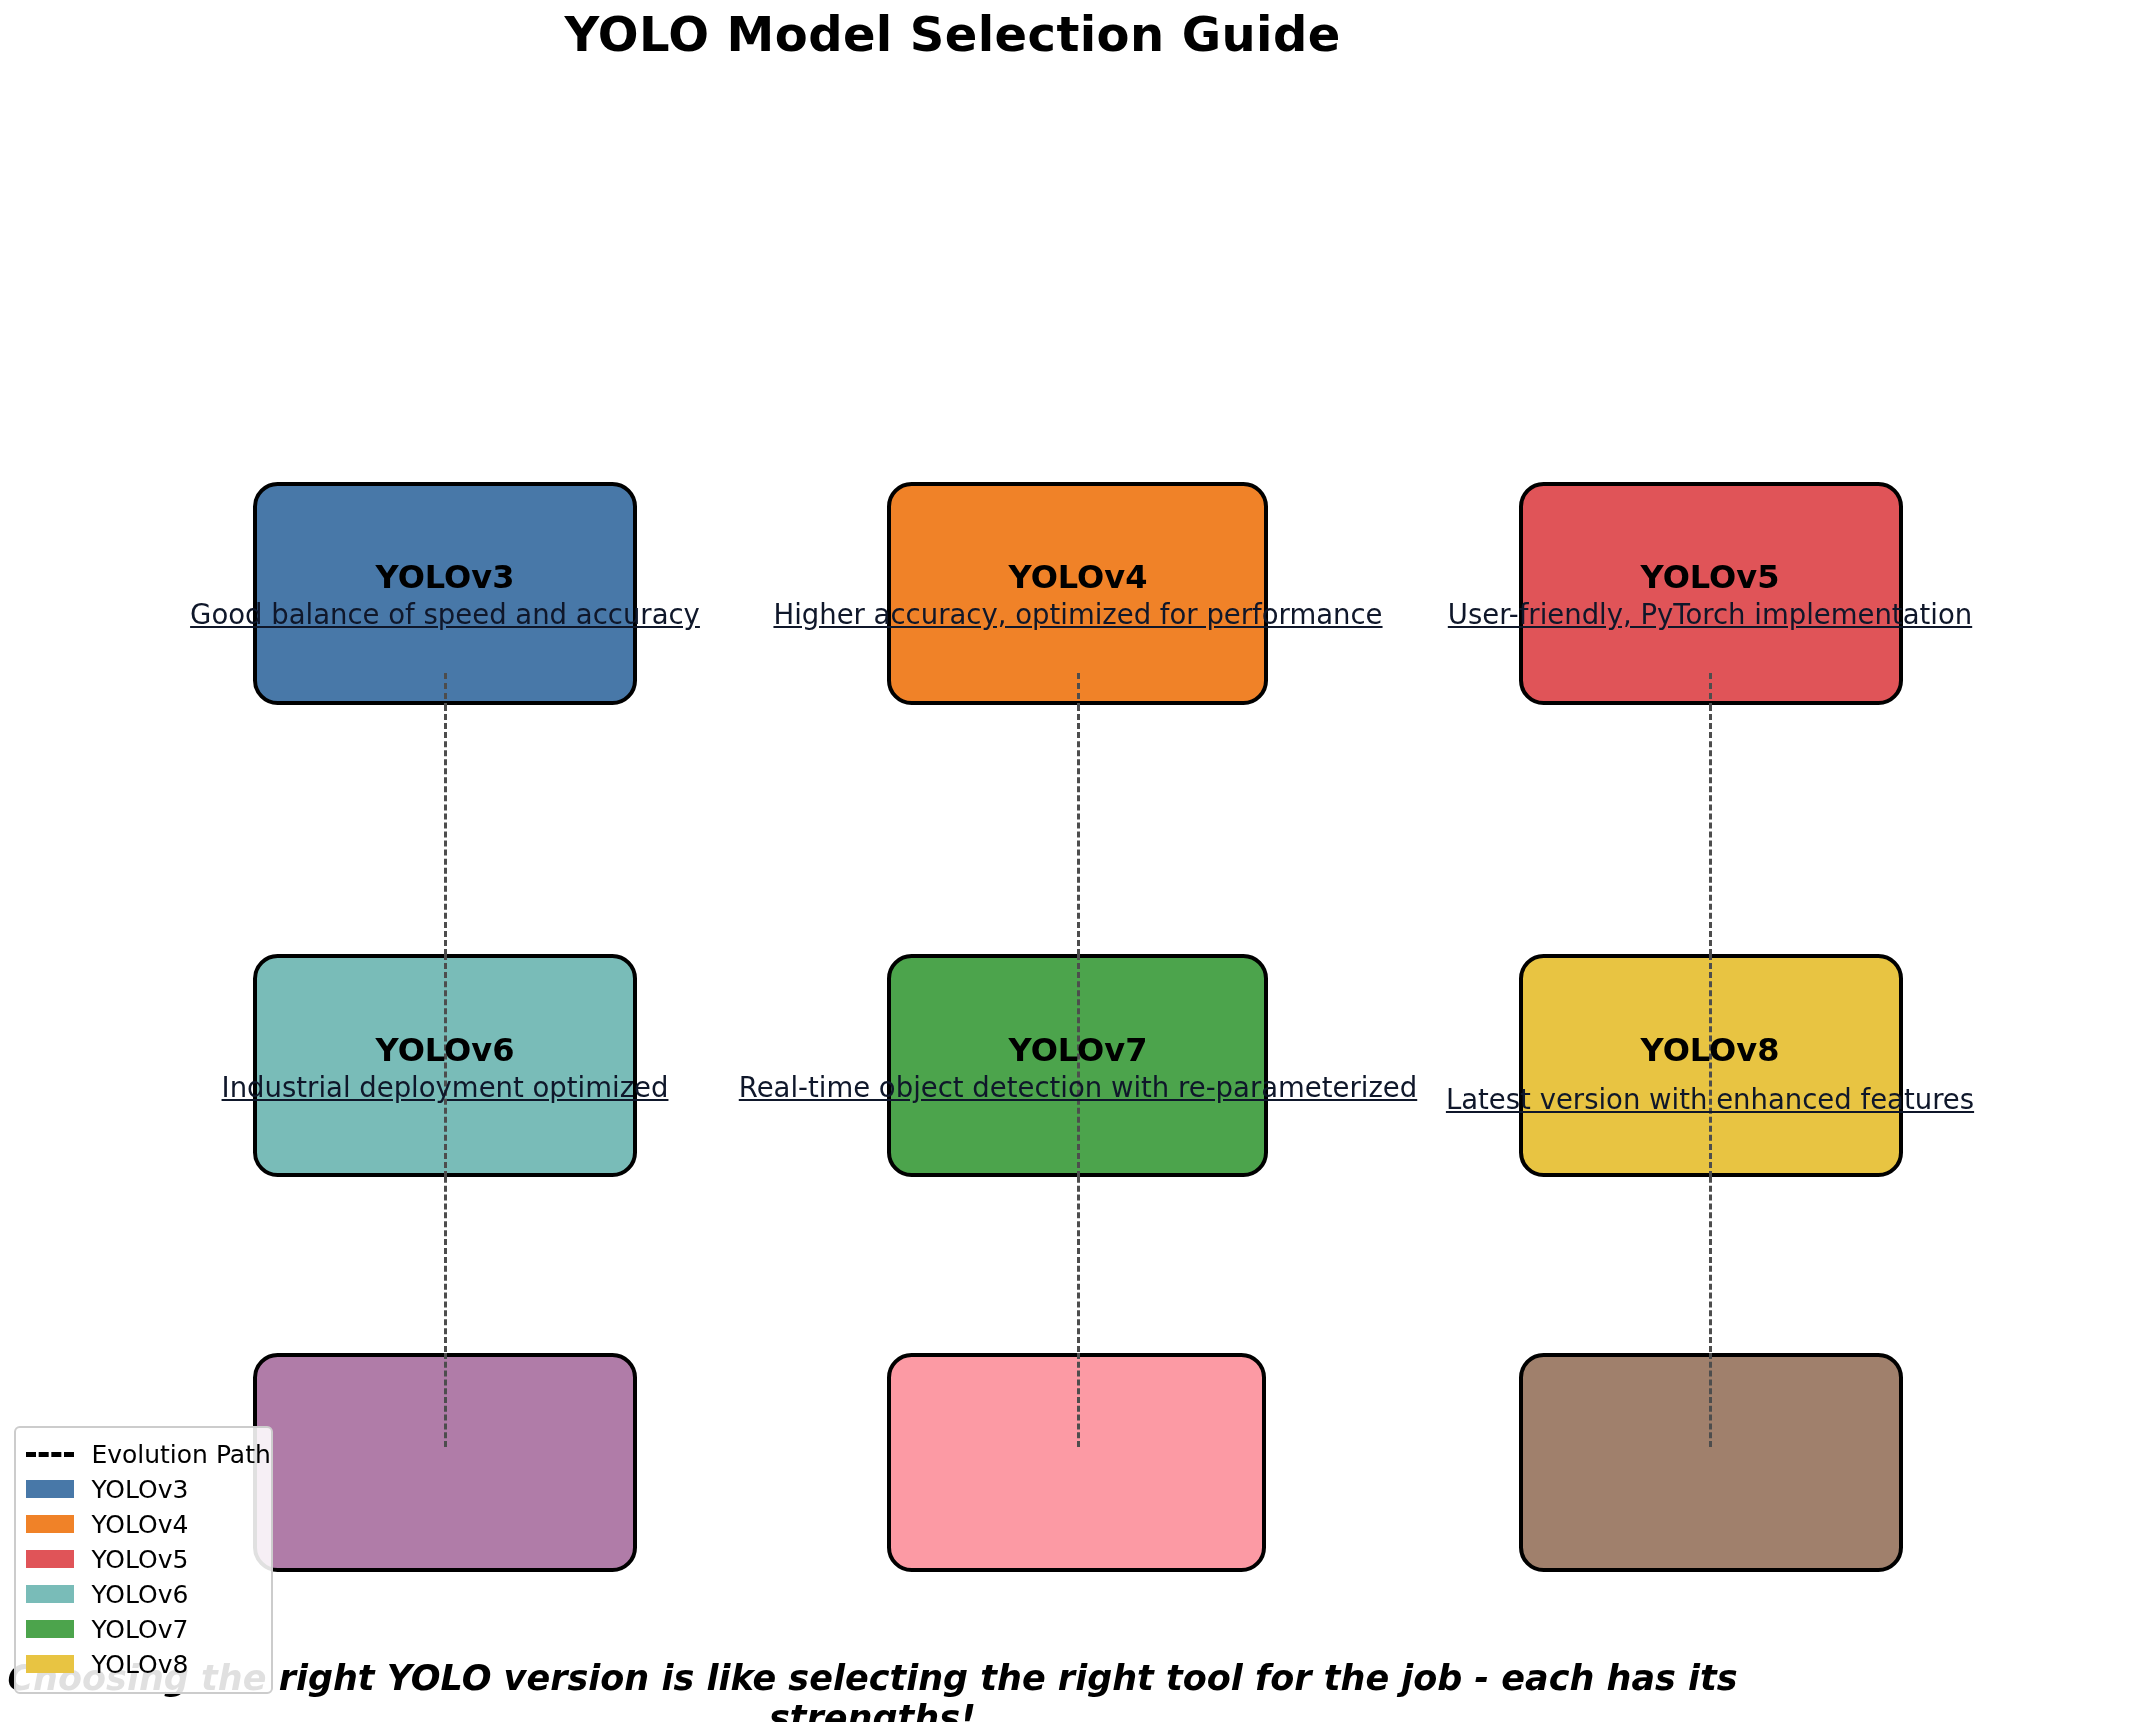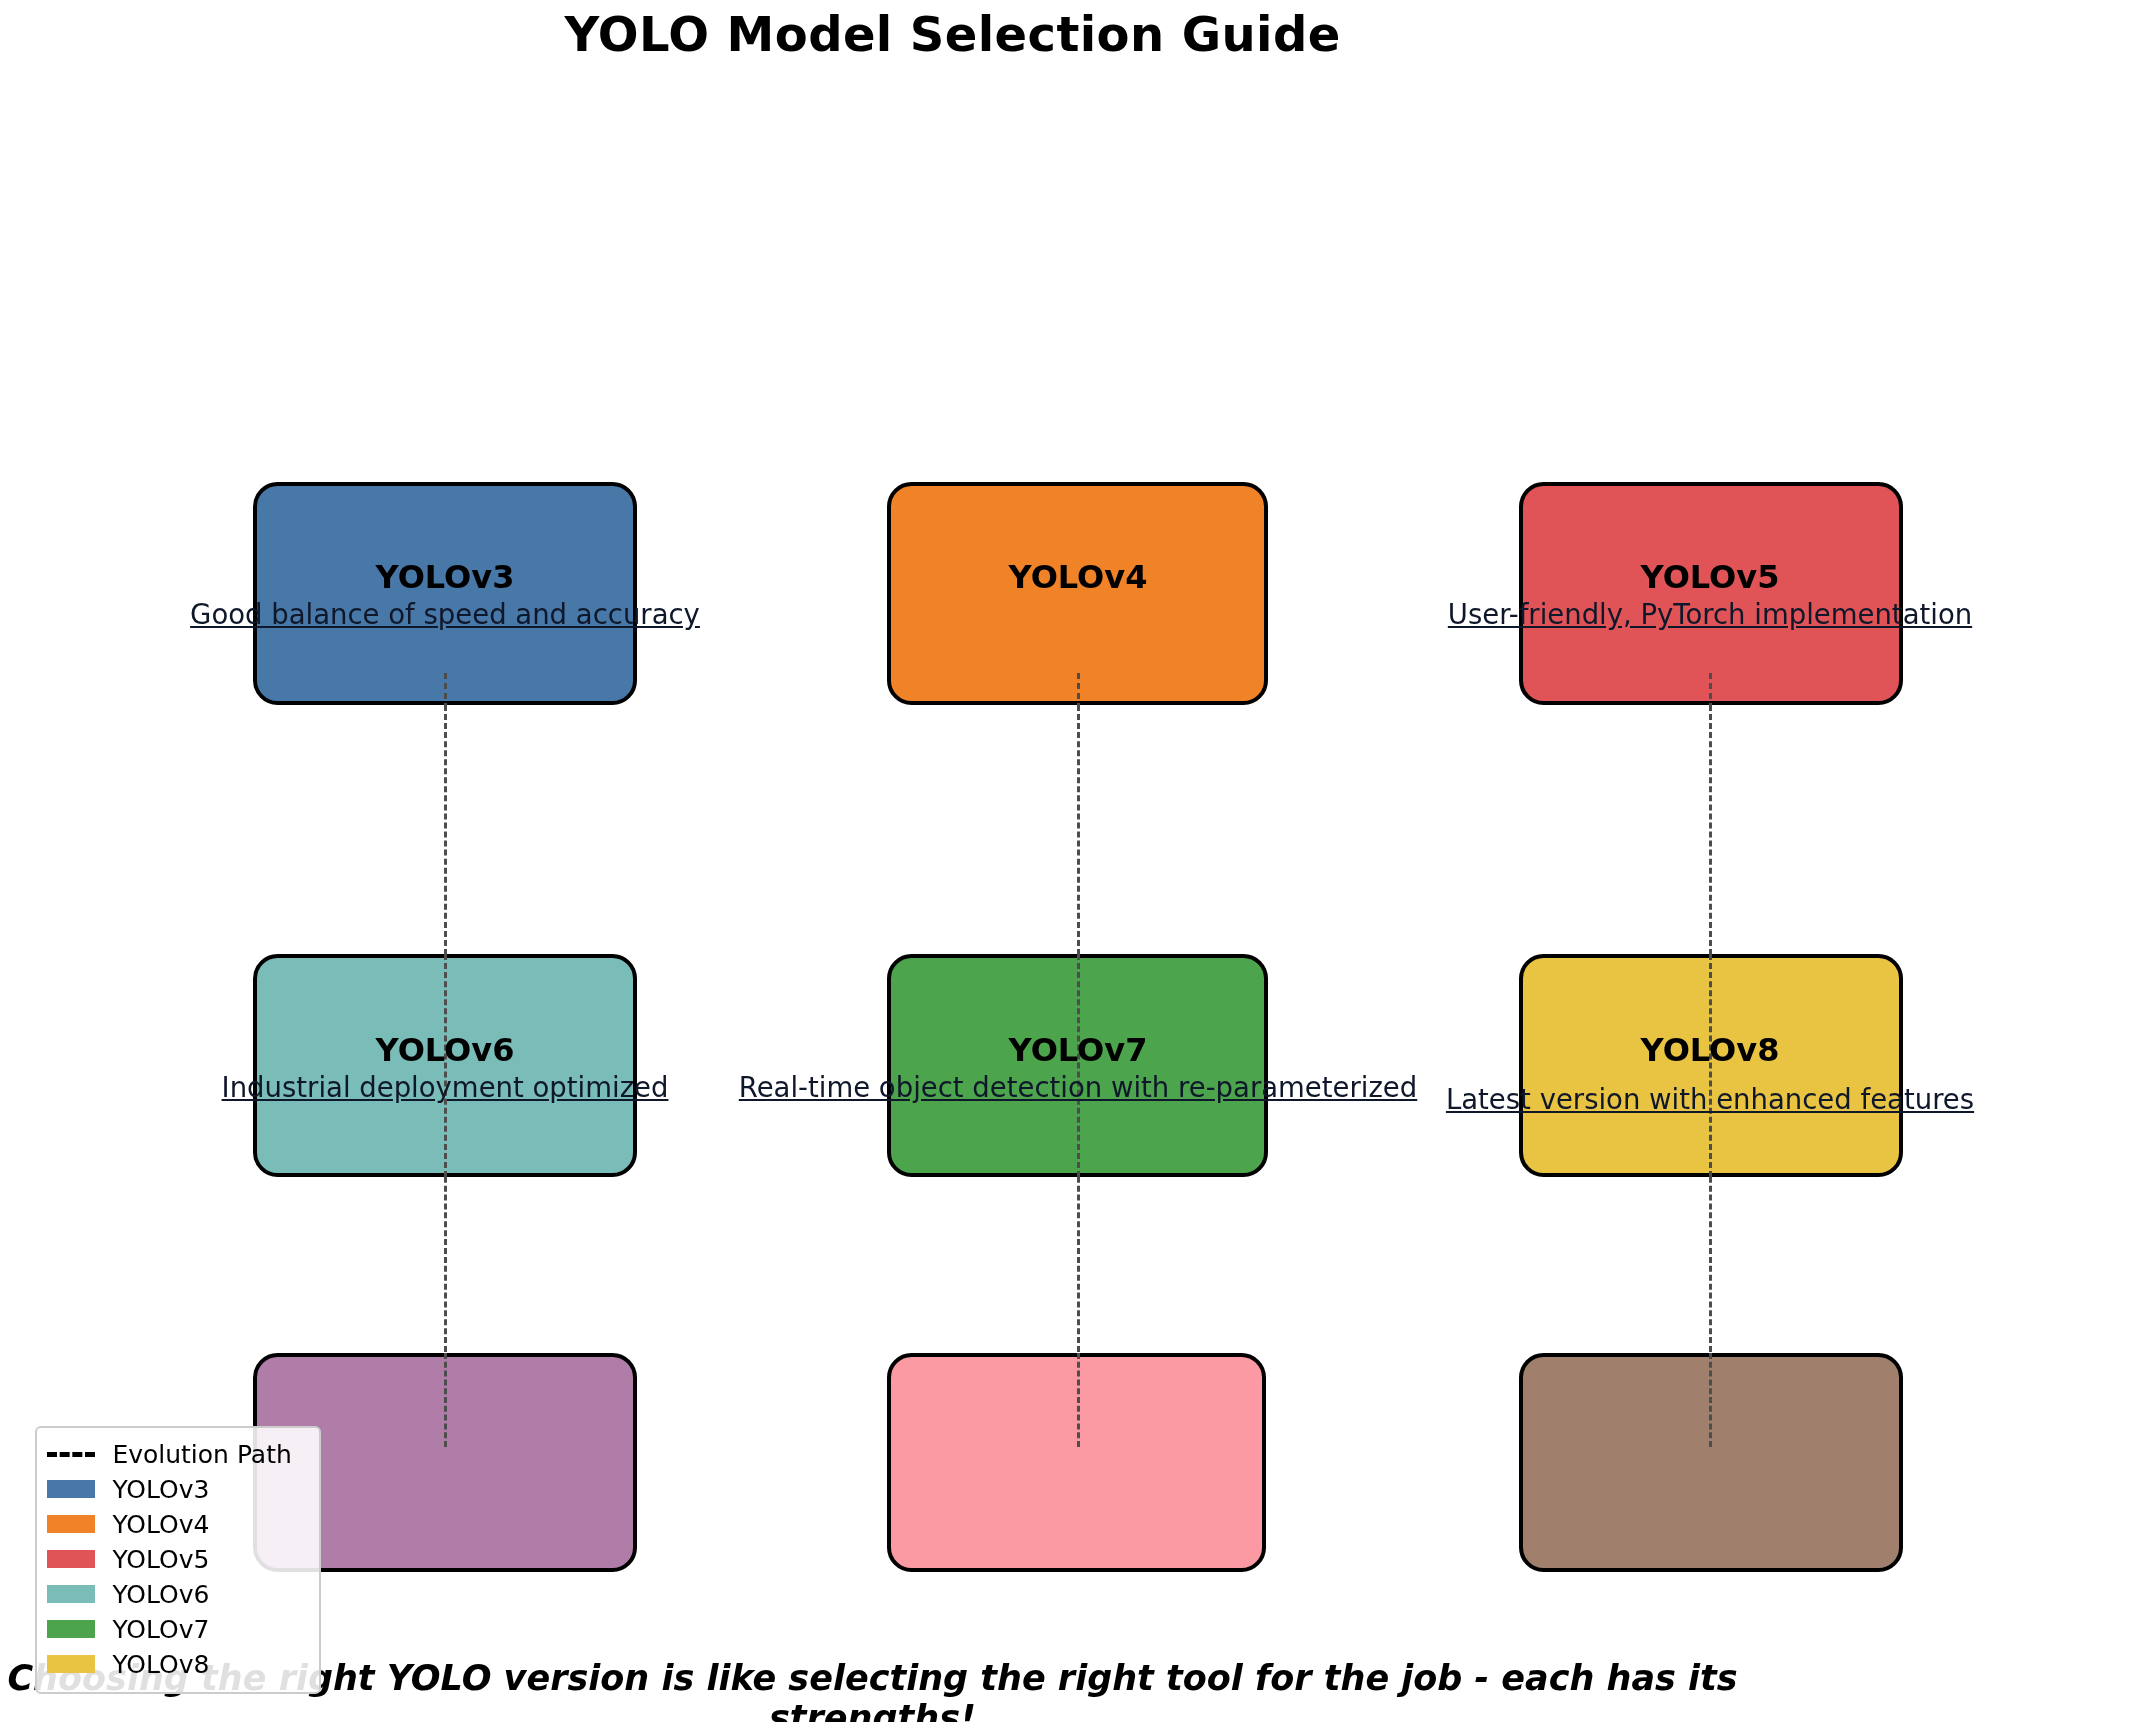--- a/index.html
+++ b/index.html
@@ -92,23 +92,23 @@
   .col2 { left: 887px; width: 381px; }
   .col3 { left: 1519px; width: 384px; }
 
   .col1r3 { left: 253px;  width: 384px; }
   .col2r3 { left: 887px; width: 379px; }
   .col3r3 { left: 1519px; width: 384px; }
 
   
   #legend {
     position: absolute;
-    left: 35px;
+    left: 14px;
     top: 1426px;
-    width: 286px;
+    width: 259px;
     background: rgba(255,255,255,0.88);
     border: 2.2px solid #cccccc;
     border-radius: 5.8px;
     padding: 8.7px 10px 10px 10px;
     box-sizing: border-box;
     z-index: 8;
   }
   .legend-row {
     display: flex;
     align-items: center;
@@ -173,20 +173,21 @@
   <div class="connector" style="left:444px; top:954px; height:223px; z-index:5;"></div>
   <div class="connector" style="left:1077px; top:954px; height:223px; z-index:5;"></div>
   <div class="connector" style="left:1709px; top:954px; height:223px; z-index:5;"></div>
 
   <div class="node row1 col1" style="background:#4878a8;"></div>
   <div class="node-title" style="left:445px; top:558px;">YOLOv3</div>
   <div class="node-desc" style="left:445px; top:598px;">Good balance of speed and accuracy</div>
 
   <div class="node row1 col2" style="background:#f08228;"></div>
   <div class="node-title" style="left:1078px; top:558px;">YOLOv4</div>
+  <div class="node-desc" style="left:1078px; top:598px;">Higher accuracy, optimized for performance</div>
 
   <div class="node row1 col3" style="background:#e05458;"></div>
   <div class="node-title" style="left:1710px; top:558px;">YOLOv5</div>
   <div class="node-desc" style="left:1710px; top:598px;">User-friendly, PyTorch implementation</div>
 
   <div class="node row2 col1" style="background:#79bcb8;"></div>
   <div class="node-title" style="left:445px; top:1031px;">YOLOv6</div>
   <div class="node-desc" style="left:445px; top:1071px;">Industrial deployment optimized</div>
 
   <div class="node row2 col2" style="background:#4ca44c;"></div>

